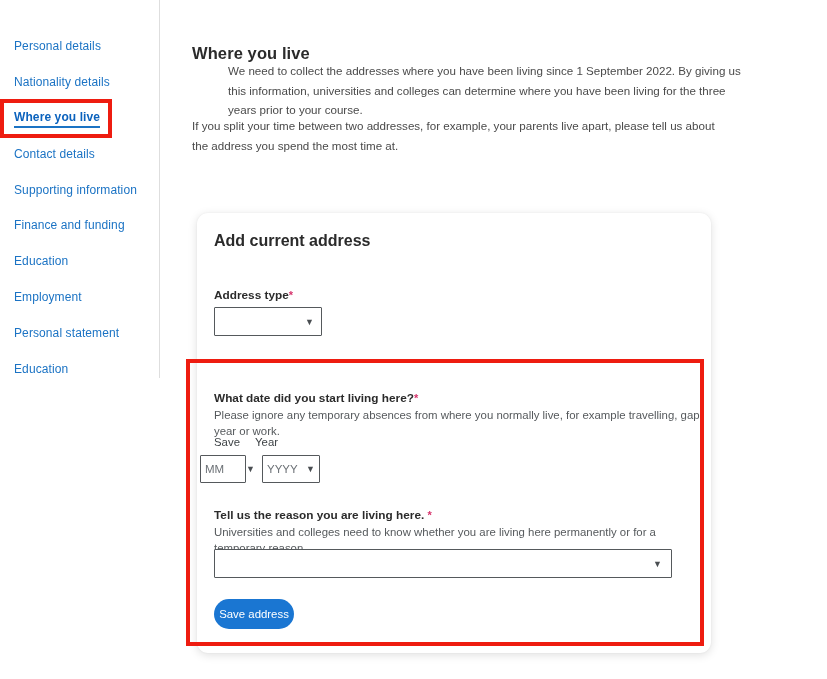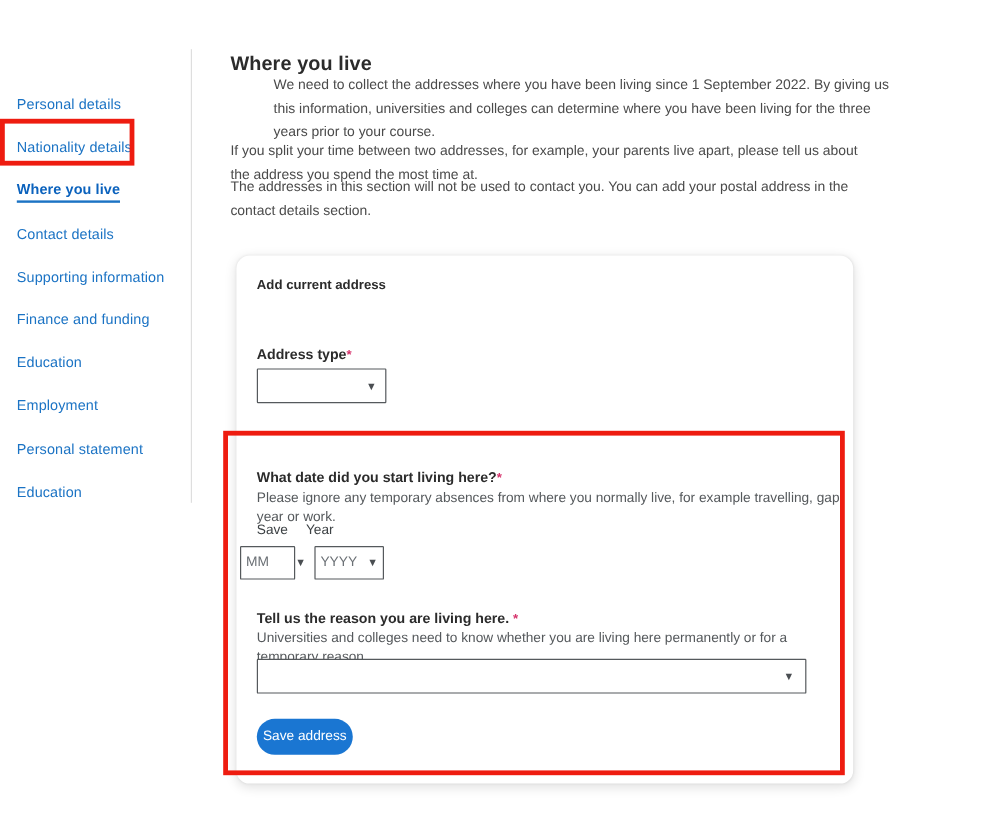--- a/index.html
+++ b/index.html
@@ -18,21 +18,20 @@
 
   
   #sidebar {
     position: absolute;
     left: 0;
     top: 0;
     width: 160px;
     height: 378px;
     border-right: 1px solid #dedede;
     box-sizing: border-box;
-    margin-top: 41px;
   }
   .nav-item {
     position: absolute;
     left: 14px;
     font-size: 12px;
     color: #1b73c4;
     text-decoration: none;
     white-space: nowrap;
     line-height: 16px;
     letter-spacing: 0.1px;
@@ -103,21 +102,21 @@
     width: 514px;
     height: 440px;
     background: #ffffff;
     border-radius: 11px;
     box-shadow: 0 2px 10px rgba(0,0,0,0.13), 0 0 2px rgba(0,0,0,0.06);
   }
   #card-title {
     position: absolute;
     left: 17px;
     top: 19px;
-    font-size: 11px;
+    font-size: 16px;
     font-weight: bold;
     color: #2b2b2b;
   }
 
   .field-label {
     position: absolute;
     font-size: 11.8px;
     font-weight: bold;
     color: #2b2b2b;
   }
@@ -205,21 +204,20 @@
   <a class="nav-item" id="nav-8" style="top: 325px;">Personal statement</a>
   <a class="nav-item" id="nav-9" style="top: 361px;">Education</a>
 </nav>
 
 <div id="main">
 
   <h1 id="page-title">Where you live</h1>
 
   <p class="intro-p" id="intro-p1">We need to collect the addresses where you have been living since 1 September 2022. By giving us this information, universities and colleges can determine where you have been living for the three years prior to your course.</p>
   <p class="intro-p" id="intro-p2">If you split your time between two addresses, for example, your parents live apart, please tell us about the address you spend the most time at.</p>
-  <p class="intro-p" id="intro-p3">The addresses in this section will not be used to contact you. You can add your postal address in the contact details section.</p>
 
   <section id="address-card">
 
     <div id="card-title">Add current address</div>
 
     <label class="field-label" style="left:17px; top:75px;">
       <span>Address type</span><span class="req">*</span>
     </label>
     <select class="sel" id="addr-type-select"></select>
     <span class="chev" id="addr-type-chev">▼</span>

